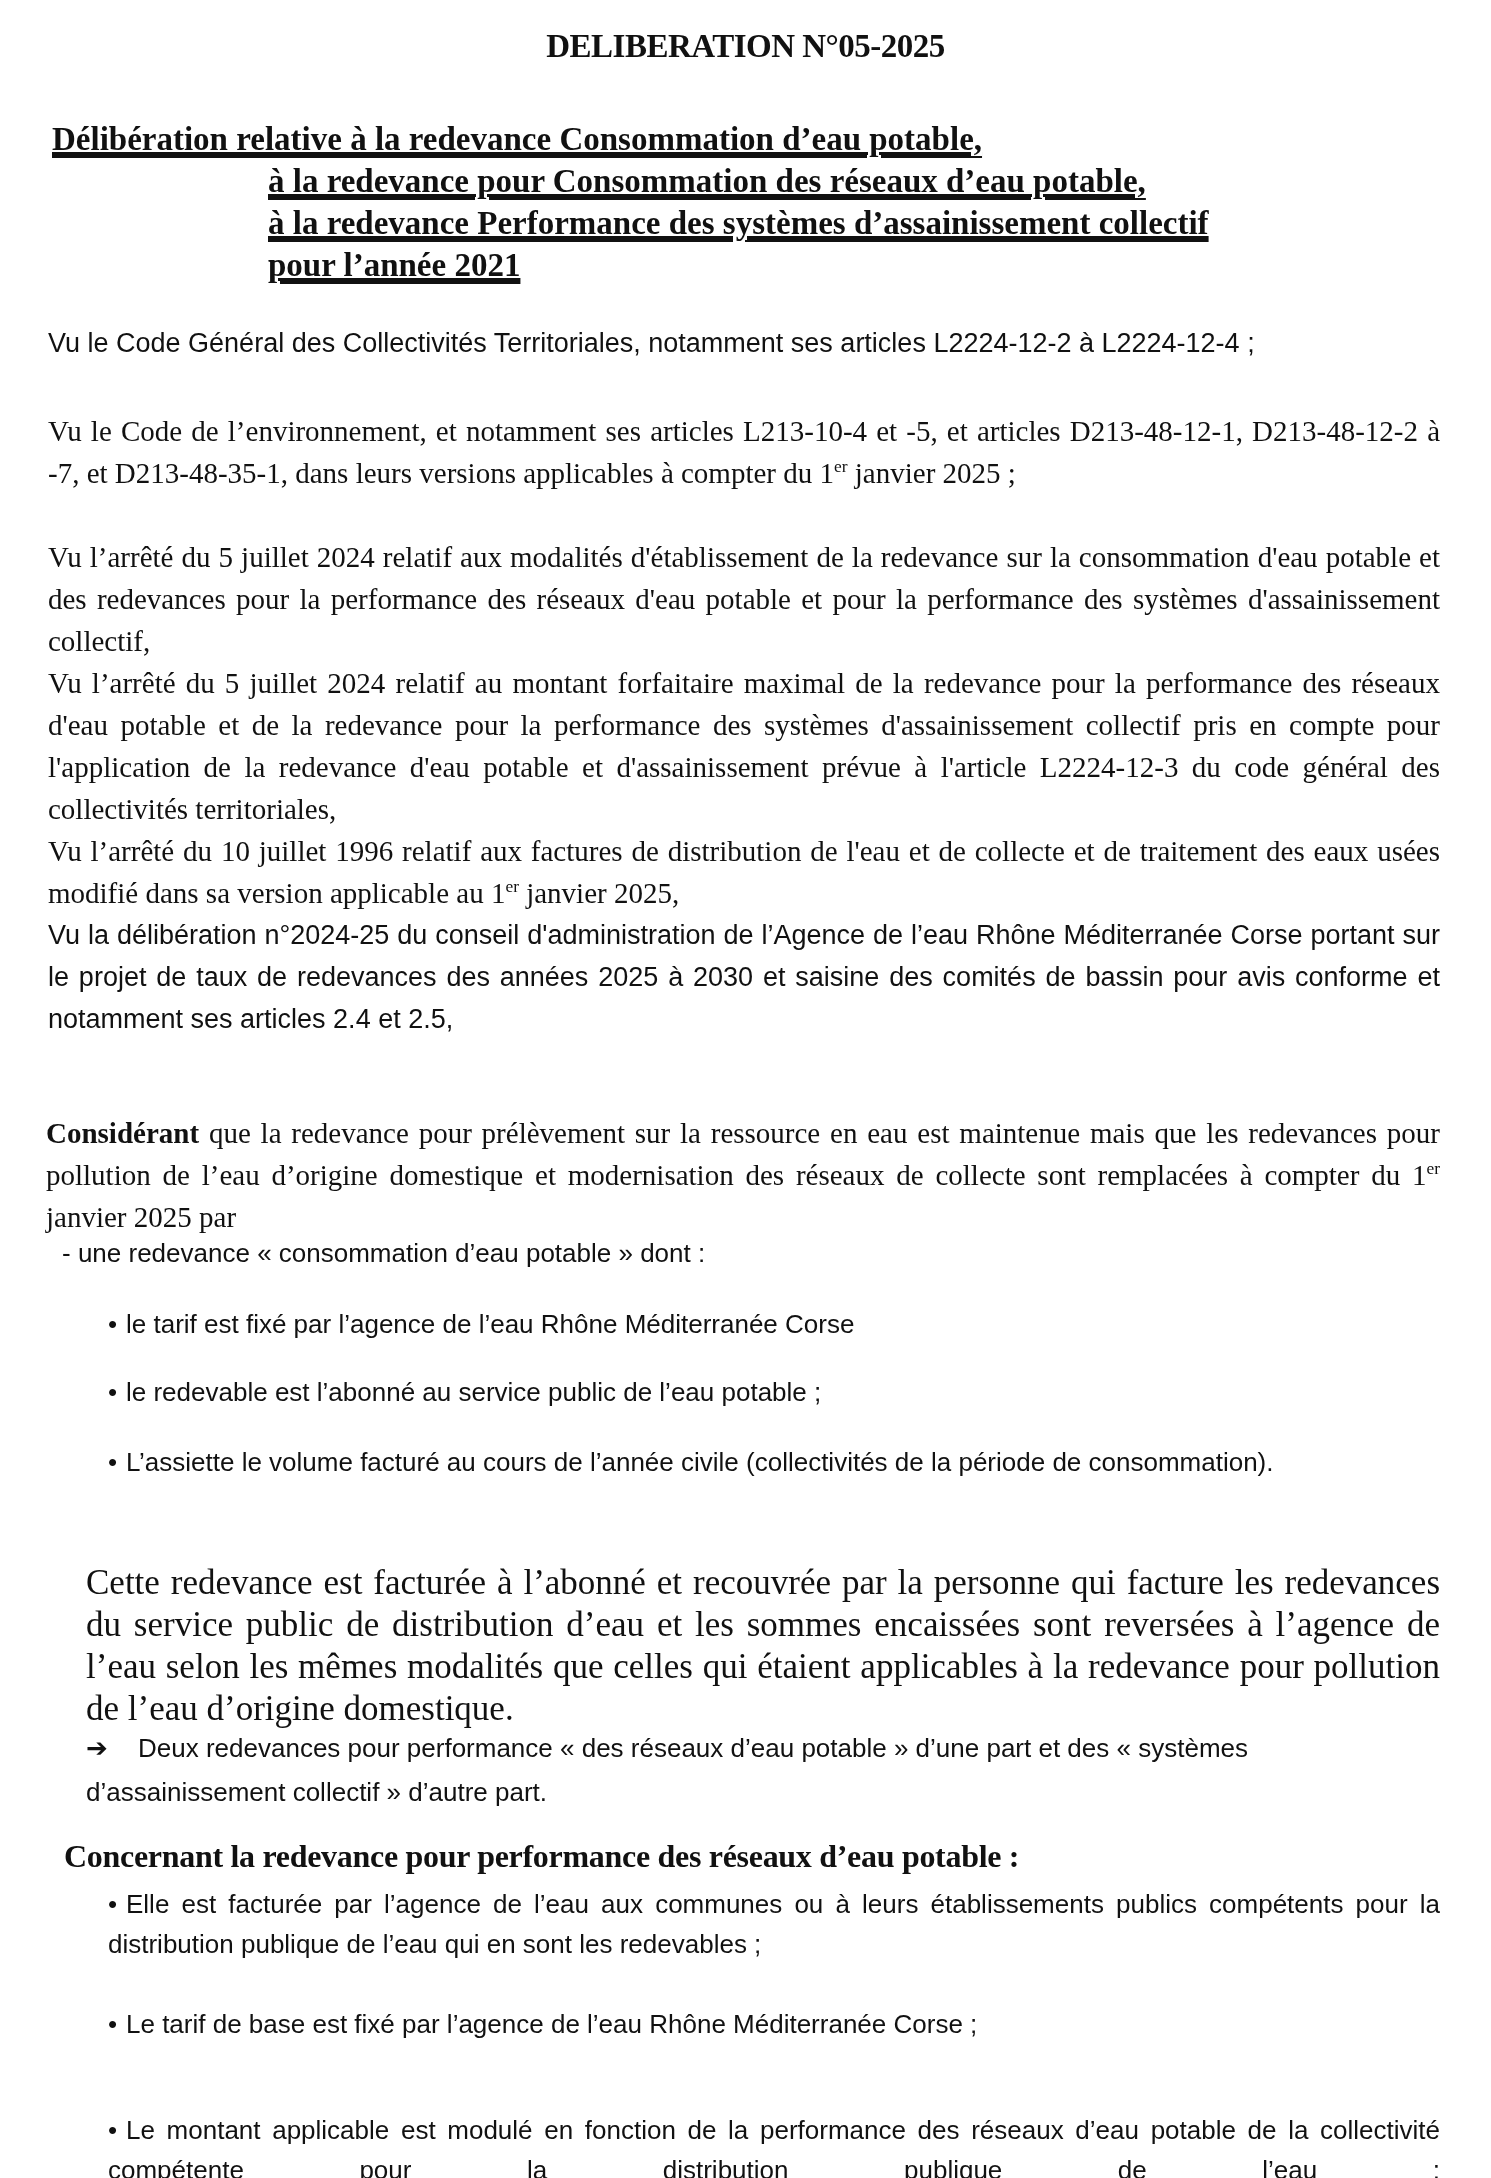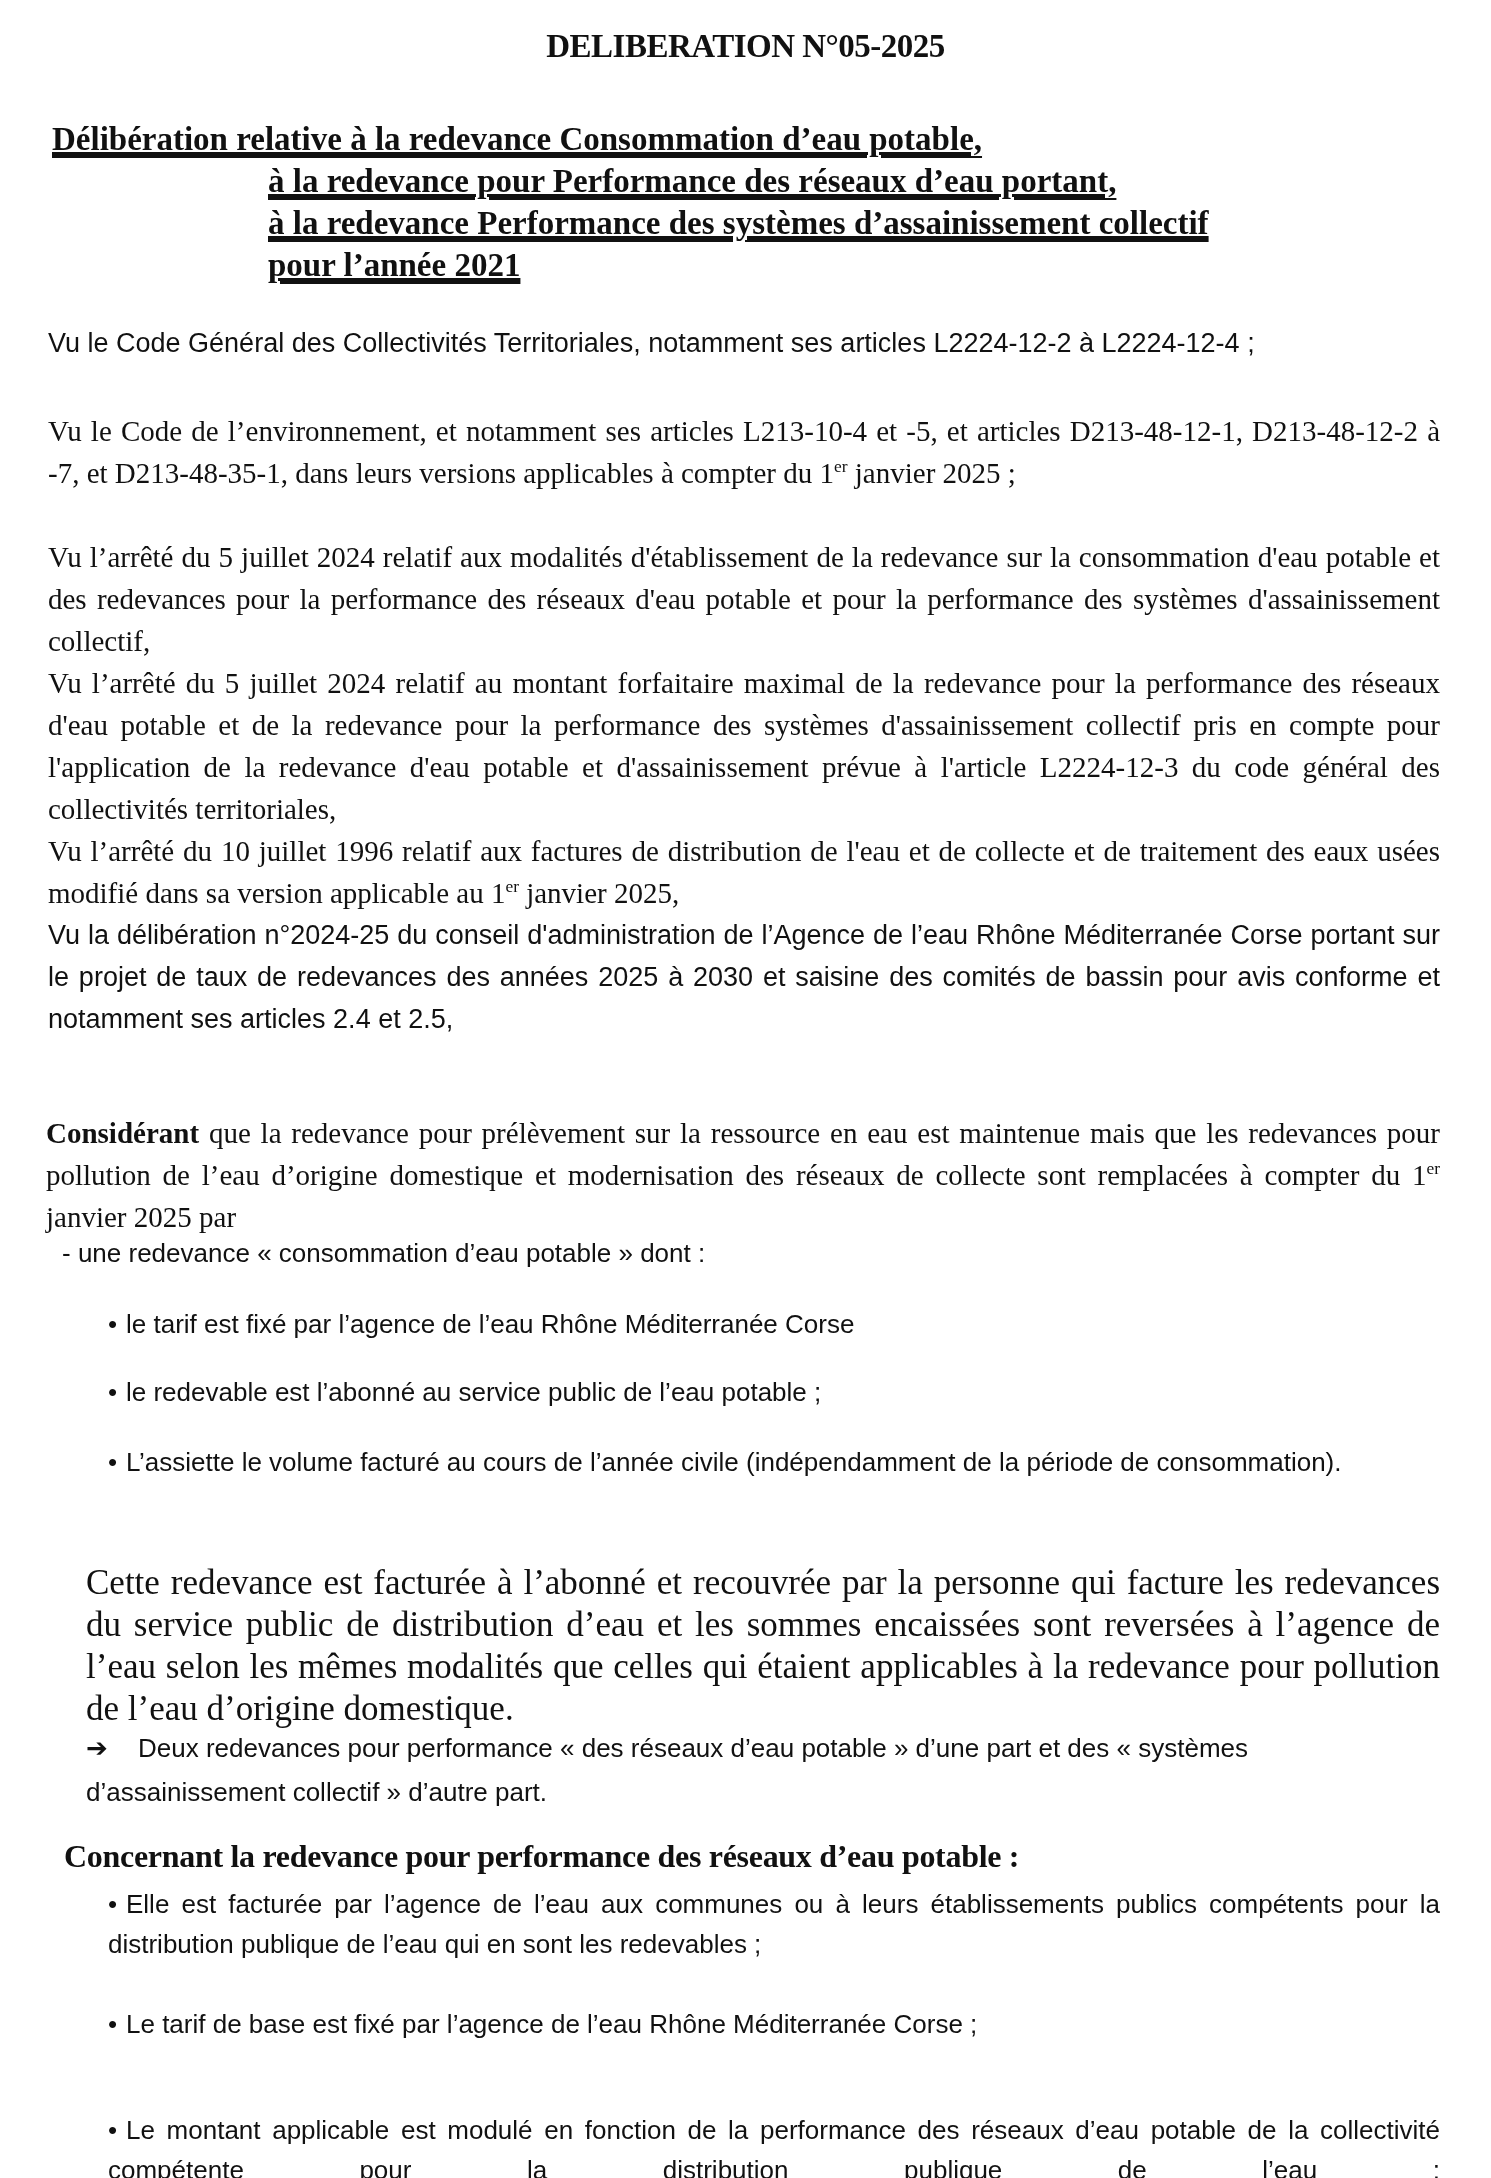--- a/index.html
+++ b/index.html
@@ -34,21 +34,21 @@
   </style>
 </head>
 <body>
 
 <div class="page">
 
   <div class="doc-title serif">DELIBERATION N°05-2025</div>
 
   <div class="subject serif">
     <div class="l1">Délibération relative à la redevance Consommation d’eau potable,</div>
-    <div class="ind">à la redevance pour Performance des réseaux d’eau portant,</div>
+    <div class="ind">à la redevance pour Consommation des réseaux d’eau potable,</div>
     <div class="ind">à la redevance Performance des systèmes d’assainissement collectif</div>
     <div class="ind">pour l’année 2021</div>
   </div>
 
   <div class="block sans vu-sans" style="top:322px;">Vu le Code Général des Collectivités Territoriales, notamment ses articles L2224-12-2 à L2224-12-4 ;</div>
 
   <div class="block serif vu-serif" style="top:410px;">
     <span>Vu le Code de l’environnement, et notamment ses articles L213-10-4 et -5, et articles D213-48-12-1,  D213-48-12-2 à -7, et D213-48-35-1, dans leurs versions applicables à compter du 1</span><sup>er</sup><span> janvier 2025 ;</span>
   </div>
 
@@ -68,21 +68,21 @@
 
   <div class="dash-item sans">-  une redevance « consommation d’eau potable » dont :</div>
 
   <div class="bullet sans" style="top:1302px;">
     <span class="dot">•</span><span>le tarif est fixé par l’agence de l’eau Rhône Méditerranée Corse</span>
   </div>
   <div class="bullet sans" style="top:1370px;">
     <span class="dot">•</span><span>le redevable est l’abonné au service public de l’eau potable ;</span>
   </div>
   <div class="bullet sans" style="top:1440px;">
-    <span class="dot">•</span><span>L’assiette le volume facturé au cours de l’année civile (indépendamment de la période de consommation).</span>
+    <span class="dot">•</span><span>L’assiette le volume facturé au cours de l’année civile (collectivités de la période de consommation).</span>
   </div>
 
   <div class="para2 serif">Cette redevance est facturée à l’abonné et recouvrée par la personne qui facture les redevances du service public de distribution d’eau et les sommes encaissées sont reversées à l’agence de l’eau selon les mêmes modalités que celles qui étaient applicables à la redevance pour pollution de l’eau d’origine domestique.</div>
 
   <div class="arrow-item sans">
     <span class="arrow">➔</span><span>Deux redevances pour performance « des réseaux d’eau potable » d’une part et des « systèmes d’assainissement collectif » d’autre part.</span>
   </div>
 
   <div class="section-h serif">Concernant la redevance pour performance des réseaux d’eau potable :</div>
 

